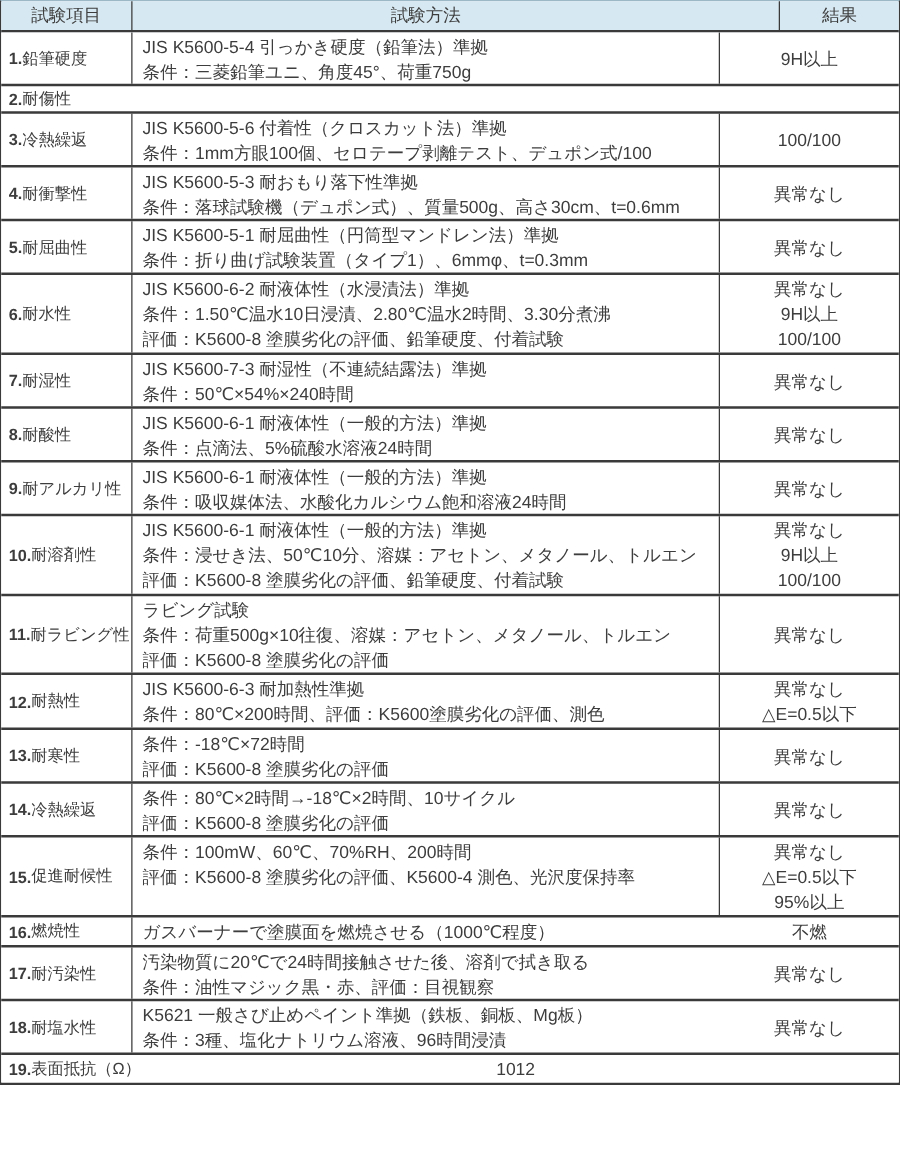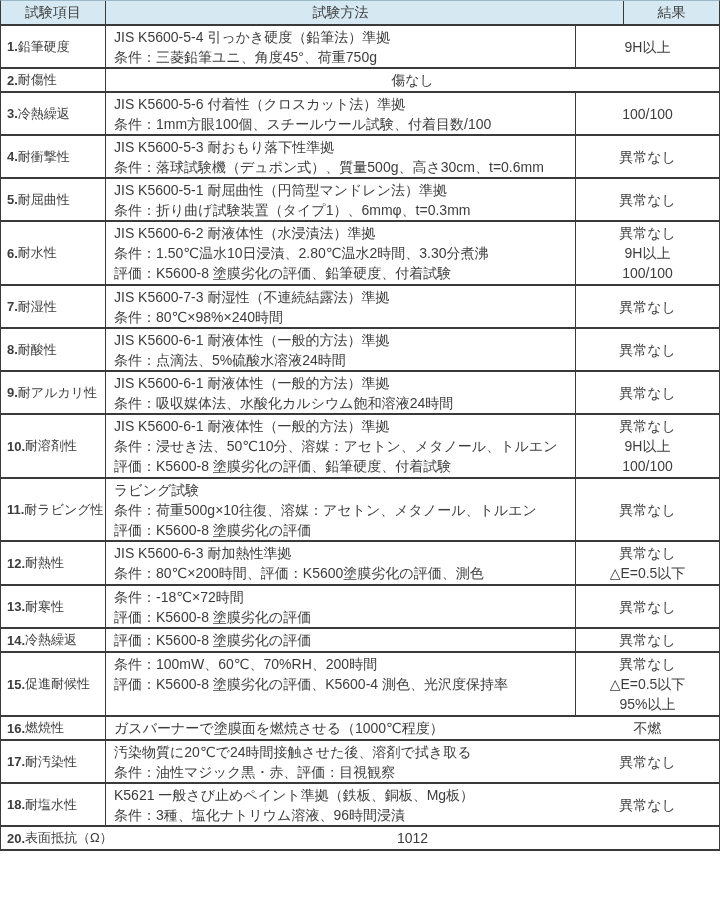--- a/index.html
+++ b/index.html
@@ -90,32 +90,29 @@
         </div>
         <div class="cell result">
           <div class="result-line">9H以上</div>
         </div>
       </div>
       <div class="row">
         <div class="cell item">
           <span class="num">2.</span>
           <span class="item-label">耐傷性</span>
         </div>
-        <div class="cell result">
-          <div class="result-line">傷なし</div>
-        </div>
       </div>
       <div class="row">
         <div class="cell item">
           <span class="num">3.</span>
           <span class="item-label">冷熱繰返</span>
         </div>
         <div class="cell method">
           <div class="method-line">JIS K5600-5-6 付着性（クロスカット法）準拠</div>
-          <div class="method-line">条件：1mm方眼100個、スチールウール試験、付着目数/100</div>
+          <div class="method-line">条件：1mm方眼100個、セロテープ剥離テスト、デュポン式/100</div>
         </div>
         <div class="cell result">
           <div class="result-line">100/100</div>
         </div>
       </div>
       <div class="row">
         <div class="cell item">
           <span class="num">4.</span>
           <span class="item-label">耐衝撃性</span>
         </div>
@@ -156,21 +153,21 @@
           <div class="result-line">100/100</div>
         </div>
       </div>
       <div class="row">
         <div class="cell item">
           <span class="num">7.</span>
           <span class="item-label">耐湿性</span>
         </div>
         <div class="cell method">
           <div class="method-line">JIS K5600-7-3 耐湿性（不連続結露法）準拠</div>
-          <div class="method-line">条件：80℃×98%×240時間</div>
+          <div class="method-line">条件：50℃×54%×240時間</div>
         </div>
         <div class="cell result">
           <div class="result-line">異常なし</div>
         </div>
       </div>
       <div class="row">
         <div class="cell item">
           <span class="num">8.</span>
           <span class="item-label">耐酸性</span>
         </div>
@@ -251,20 +248,21 @@
         <div class="cell result">
           <div class="result-line">異常なし</div>
         </div>
       </div>
       <div class="row">
         <div class="cell item">
           <span class="num">14.</span>
           <span class="item-label">冷熱繰返</span>
         </div>
         <div class="cell method">
+          <div class="method-line">条件：80℃×2時間→-18℃×2時間、10サイクル</div>
           <div class="method-line">評価：K5600-8 塗膜劣化の評価</div>
         </div>
         <div class="cell result">
           <div class="result-line">異常なし</div>
         </div>
       </div>
       <div class="row">
         <div class="cell item">
           <span class="num">15.</span>
           <span class="item-label">促進耐候性</span>
@@ -312,21 +310,21 @@
         <div class="cell method">
           <div class="method-line">K5621 一般さび止めペイント準拠（鉄板、銅板、Mg板）</div>
           <div class="method-line">条件：3種、塩化ナトリウム溶液、96時間浸漬</div>
         </div>
         <div class="cell result">
           <div class="result-line">異常なし</div>
         </div>
       </div>
       <div class="row no-divider">
         <div class="cell item">
-          <span class="num">20.</span>
+          <span class="num">19.</span>
           <span class="item-label">表面抵抗（Ω）</span>
         </div>
         <div class="cell result">
           <div class="result-line">1012</div>
         </div>
       </div>
     </div>
 </div>
 
 </body></html>

